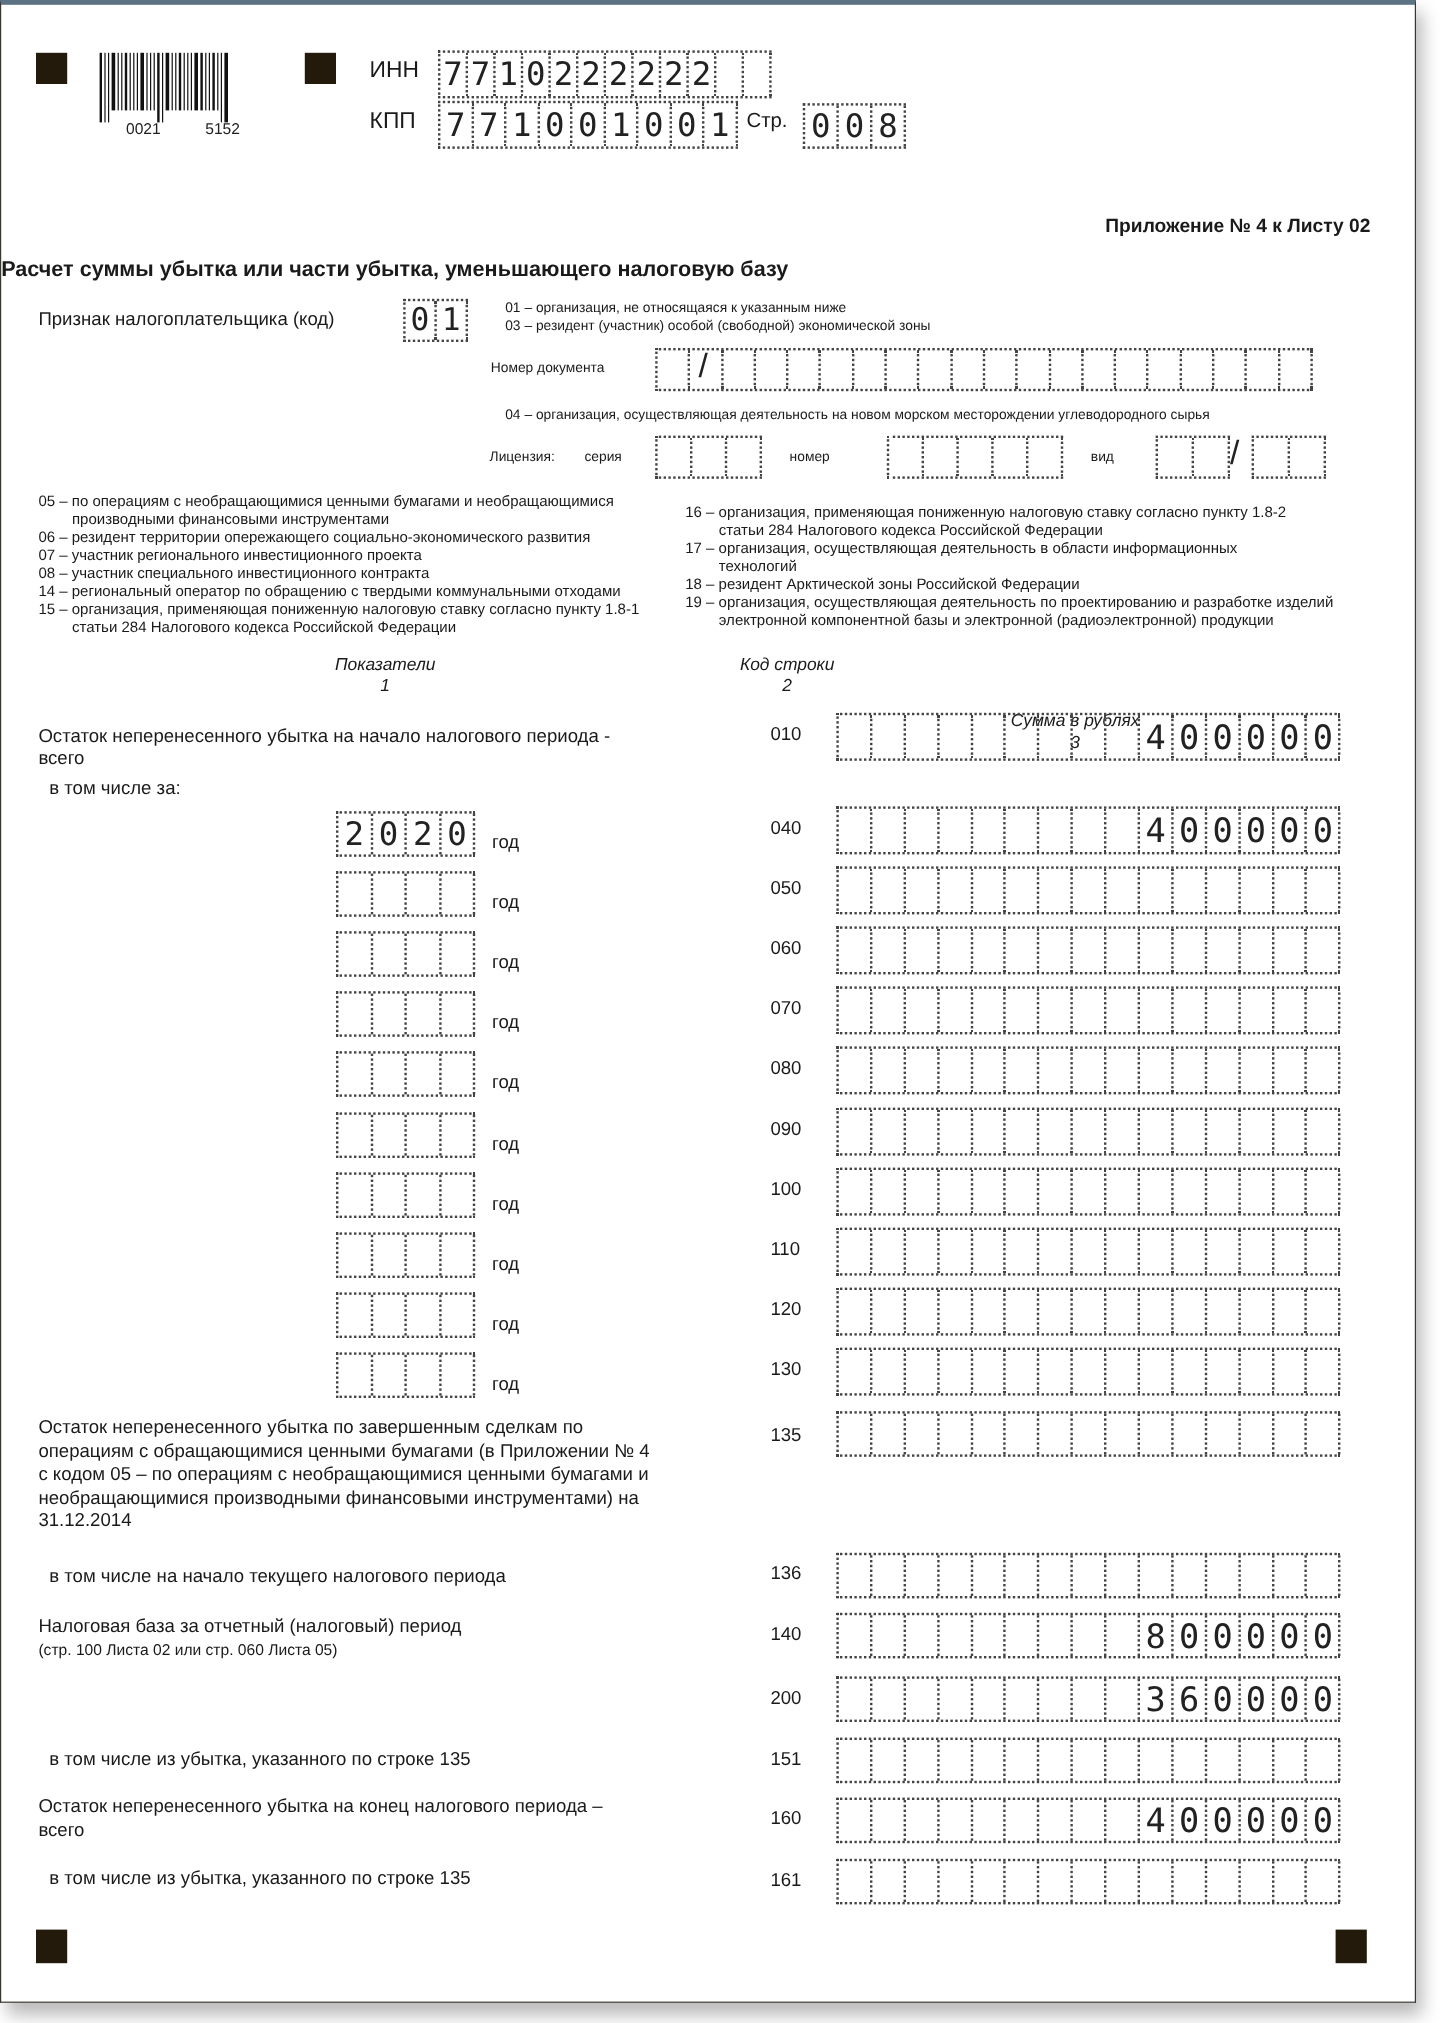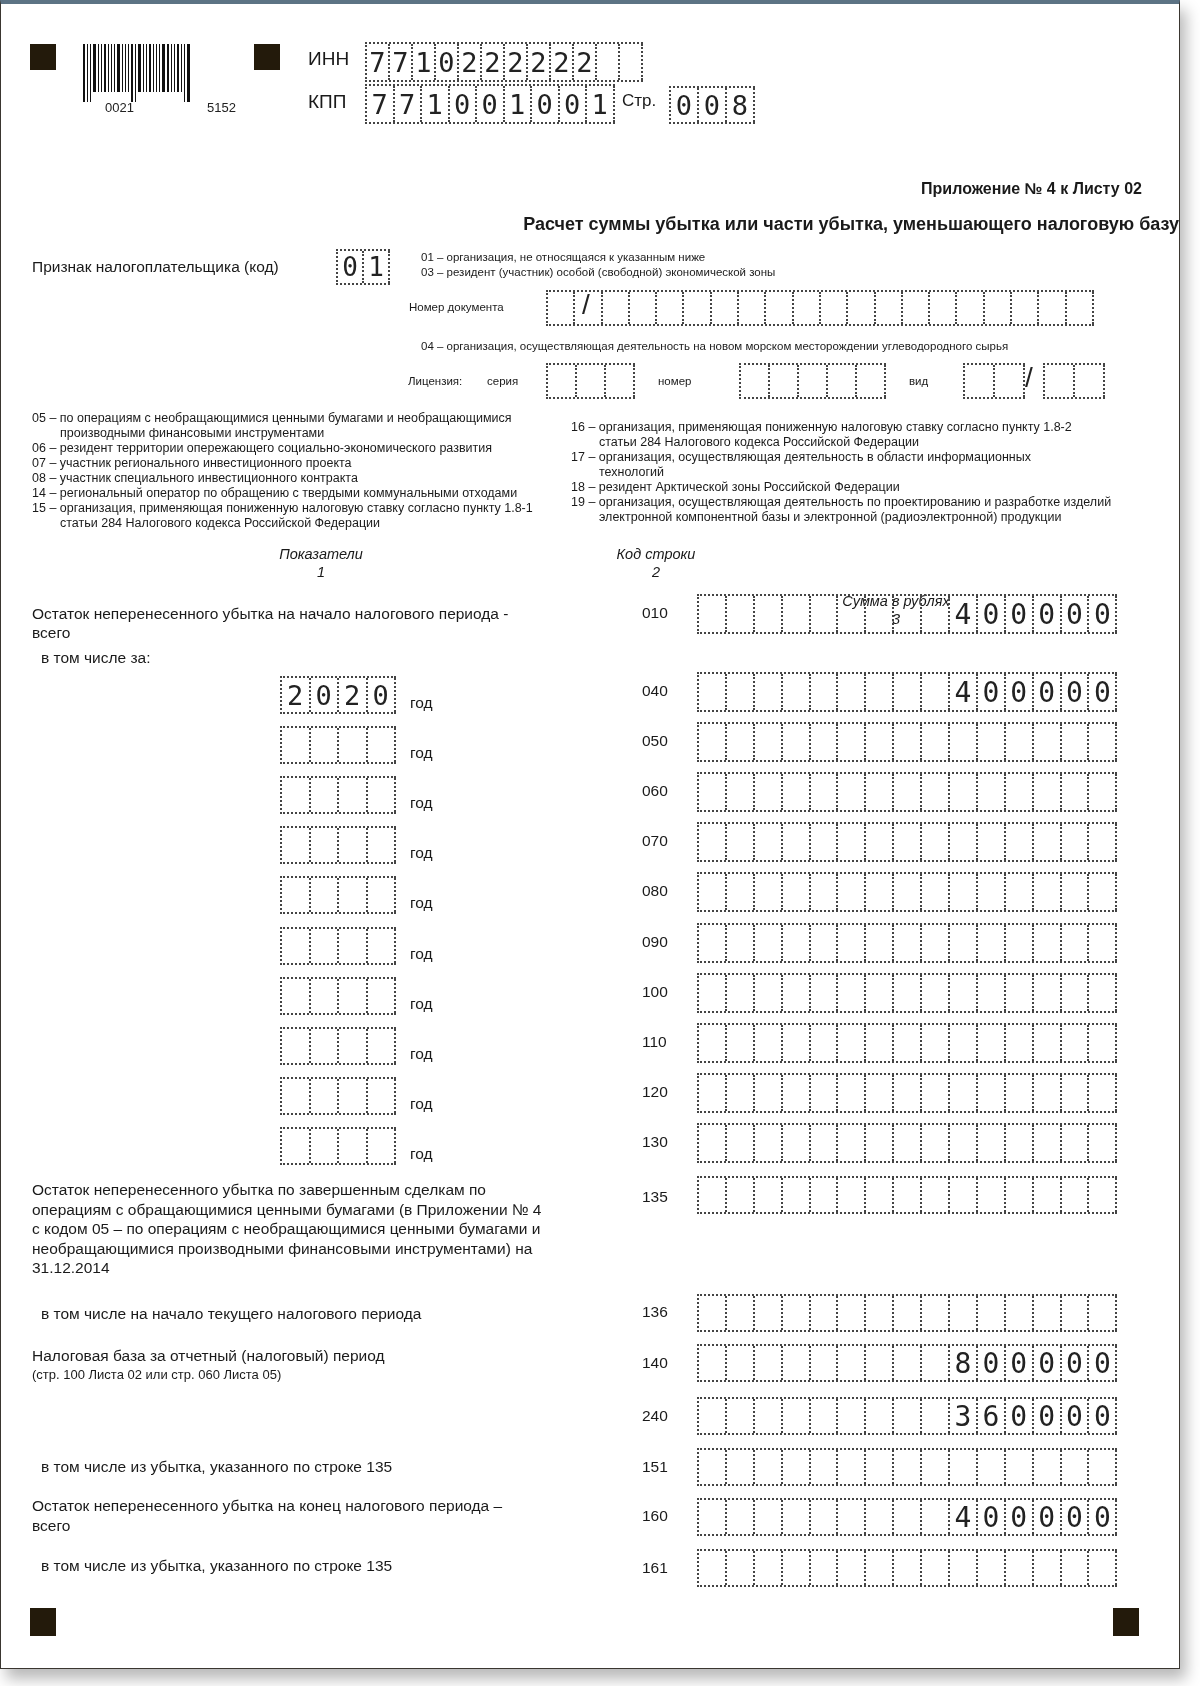--- a/index.html
+++ b/index.html
@@ -57,21 +57,21 @@
       <span style="width: 3px; height: 48px;"></span>
       <span style="width: 2px; height: 48px;"></span>
       <span style="width: 1px; height: 48px;"></span>
       <span style="width: 1px; height: 48px;"></span>
       <span style="width: 2px; height: 48px;"></span>
       <span style="width: 1px; height: 48px;"></span>
       <span style="width: 1px; height: 58px;"></span>
       <span style="width: 3px; height: 58px;"></span>
     </div>
   <div class="bc-digits" style="left:104px;top:96px;">0021</div>
-  <div class="bc-digits" style="left:170px;top:96px;margin-left:36px;">5152</div>
+  <div class="bc-digits" style="left:170px;top:96px;">5152</div>
 
   <div class="lbl" style="left:307px;top:44px;font-size:19px;">ИНН</div>
   <div class="cells" id="inn-cells" style="left:364px;top:38px;height:40px;">
       <div class="cell" style="width: 23px; font-size: 27px;">7</div>
       <div class="cell" style="width: 23px; font-size: 27px;">7</div>
       <div class="cell" style="width: 23px; font-size: 27px;">1</div>
       <div class="cell" style="width: 23px; font-size: 27px;">0</div>
       <div class="cell" style="width: 23px; font-size: 27px;">2</div>
       <div class="cell" style="width: 23px; font-size: 27px;">2</div>
       <div class="cell" style="width: 23px; font-size: 27px;">2</div>
@@ -95,21 +95,21 @@
       <div class="cell" style="width: 27.5px; font-size: 27px;">1</div>
     </div>
   <div class="lbl" style="left:621px;top:87px;font-size:17px;">Стр.</div>
   <div class="cells" id="page-cells" style="left:668px;top:82px;height:38px;">
       <div class="cell" style="width: 28px; font-size: 27px;">0</div>
       <div class="cell" style="width: 28px; font-size: 27px;">0</div>
       <div class="cell" style="width: 28px; font-size: 27px;">8</div>
     </div>
 
   <div class="lbl" style="right:37px;top:176px;font-size:16px;font-weight:bold;">Приложение № 4 к Листу 02</div>
-  <div class="lbl" style="left:0;width:1178px;text-align:right;top:210px;font-size:18px;font-weight:bold;">Расчет суммы убытка или части убытка, уменьшающего налоговую базу</div>
+  <div class="lbl" style="left:0;width:1178px;text-align:left;top:210px;font-size:18px;font-weight:bold;">Расчет суммы убытка или части убытка, уменьшающего налоговую базу</div>
 
   <div class="lbl med" style="left:31px;top:254px;">Признак налогоплательщика (код)</div>
   <div class="cells" id="taxpayer-cells" style="left:335px;top:245px;height:36px;">
       <div class="cell" style="width: 26px; font-size: 26px;">0</div>
       <div class="cell" style="width: 26px; font-size: 26px;">1</div>
     </div>
   <div class="lbl small" style="left:420px;top:246px;line-height:15px;">
     <div>01 – организация, не относящаяся к указанным ниже</div>
     <div>03 – резидент (участник) особой (свободной) экономической зоны</div>
   </div>
@@ -289,21 +289,21 @@
       <div class="cell" style="width: 27.9px; font-size: 28px;"></div>
       <div class="cell" style="width: 27.9px; font-size: 28px;"></div>
       <div class="cell" style="width: 27.9px; font-size: 28px;">8</div>
       <div class="cell" style="width: 27.9px; font-size: 28px;">0</div>
       <div class="cell" style="width: 27.9px; font-size: 28px;">0</div>
       <div class="cell" style="width: 27.9px; font-size: 28px;">0</div>
       <div class="cell" style="width: 27.9px; font-size: 28px;">0</div>
       <div class="cell" style="width: 27.9px; font-size: 28px;">0</div>
     </div>
 
-  <div class="code" style="left:641px;top:1403px;">240</div>
+  <div class="code" style="left:641px;top:1403px;">200</div>
   <div class="cells sum" style="left:696px;top:1393px;height:38px;">
       <div class="cell" style="width: 27.9px; font-size: 28px;"></div>
       <div class="cell" style="width: 27.9px; font-size: 28px;"></div>
       <div class="cell" style="width: 27.9px; font-size: 28px;"></div>
       <div class="cell" style="width: 27.9px; font-size: 28px;"></div>
       <div class="cell" style="width: 27.9px; font-size: 28px;"></div>
       <div class="cell" style="width: 27.9px; font-size: 28px;"></div>
       <div class="cell" style="width: 27.9px; font-size: 28px;"></div>
       <div class="cell" style="width: 27.9px; font-size: 28px;"></div>
       <div class="cell" style="width: 27.9px; font-size: 28px;"></div>

